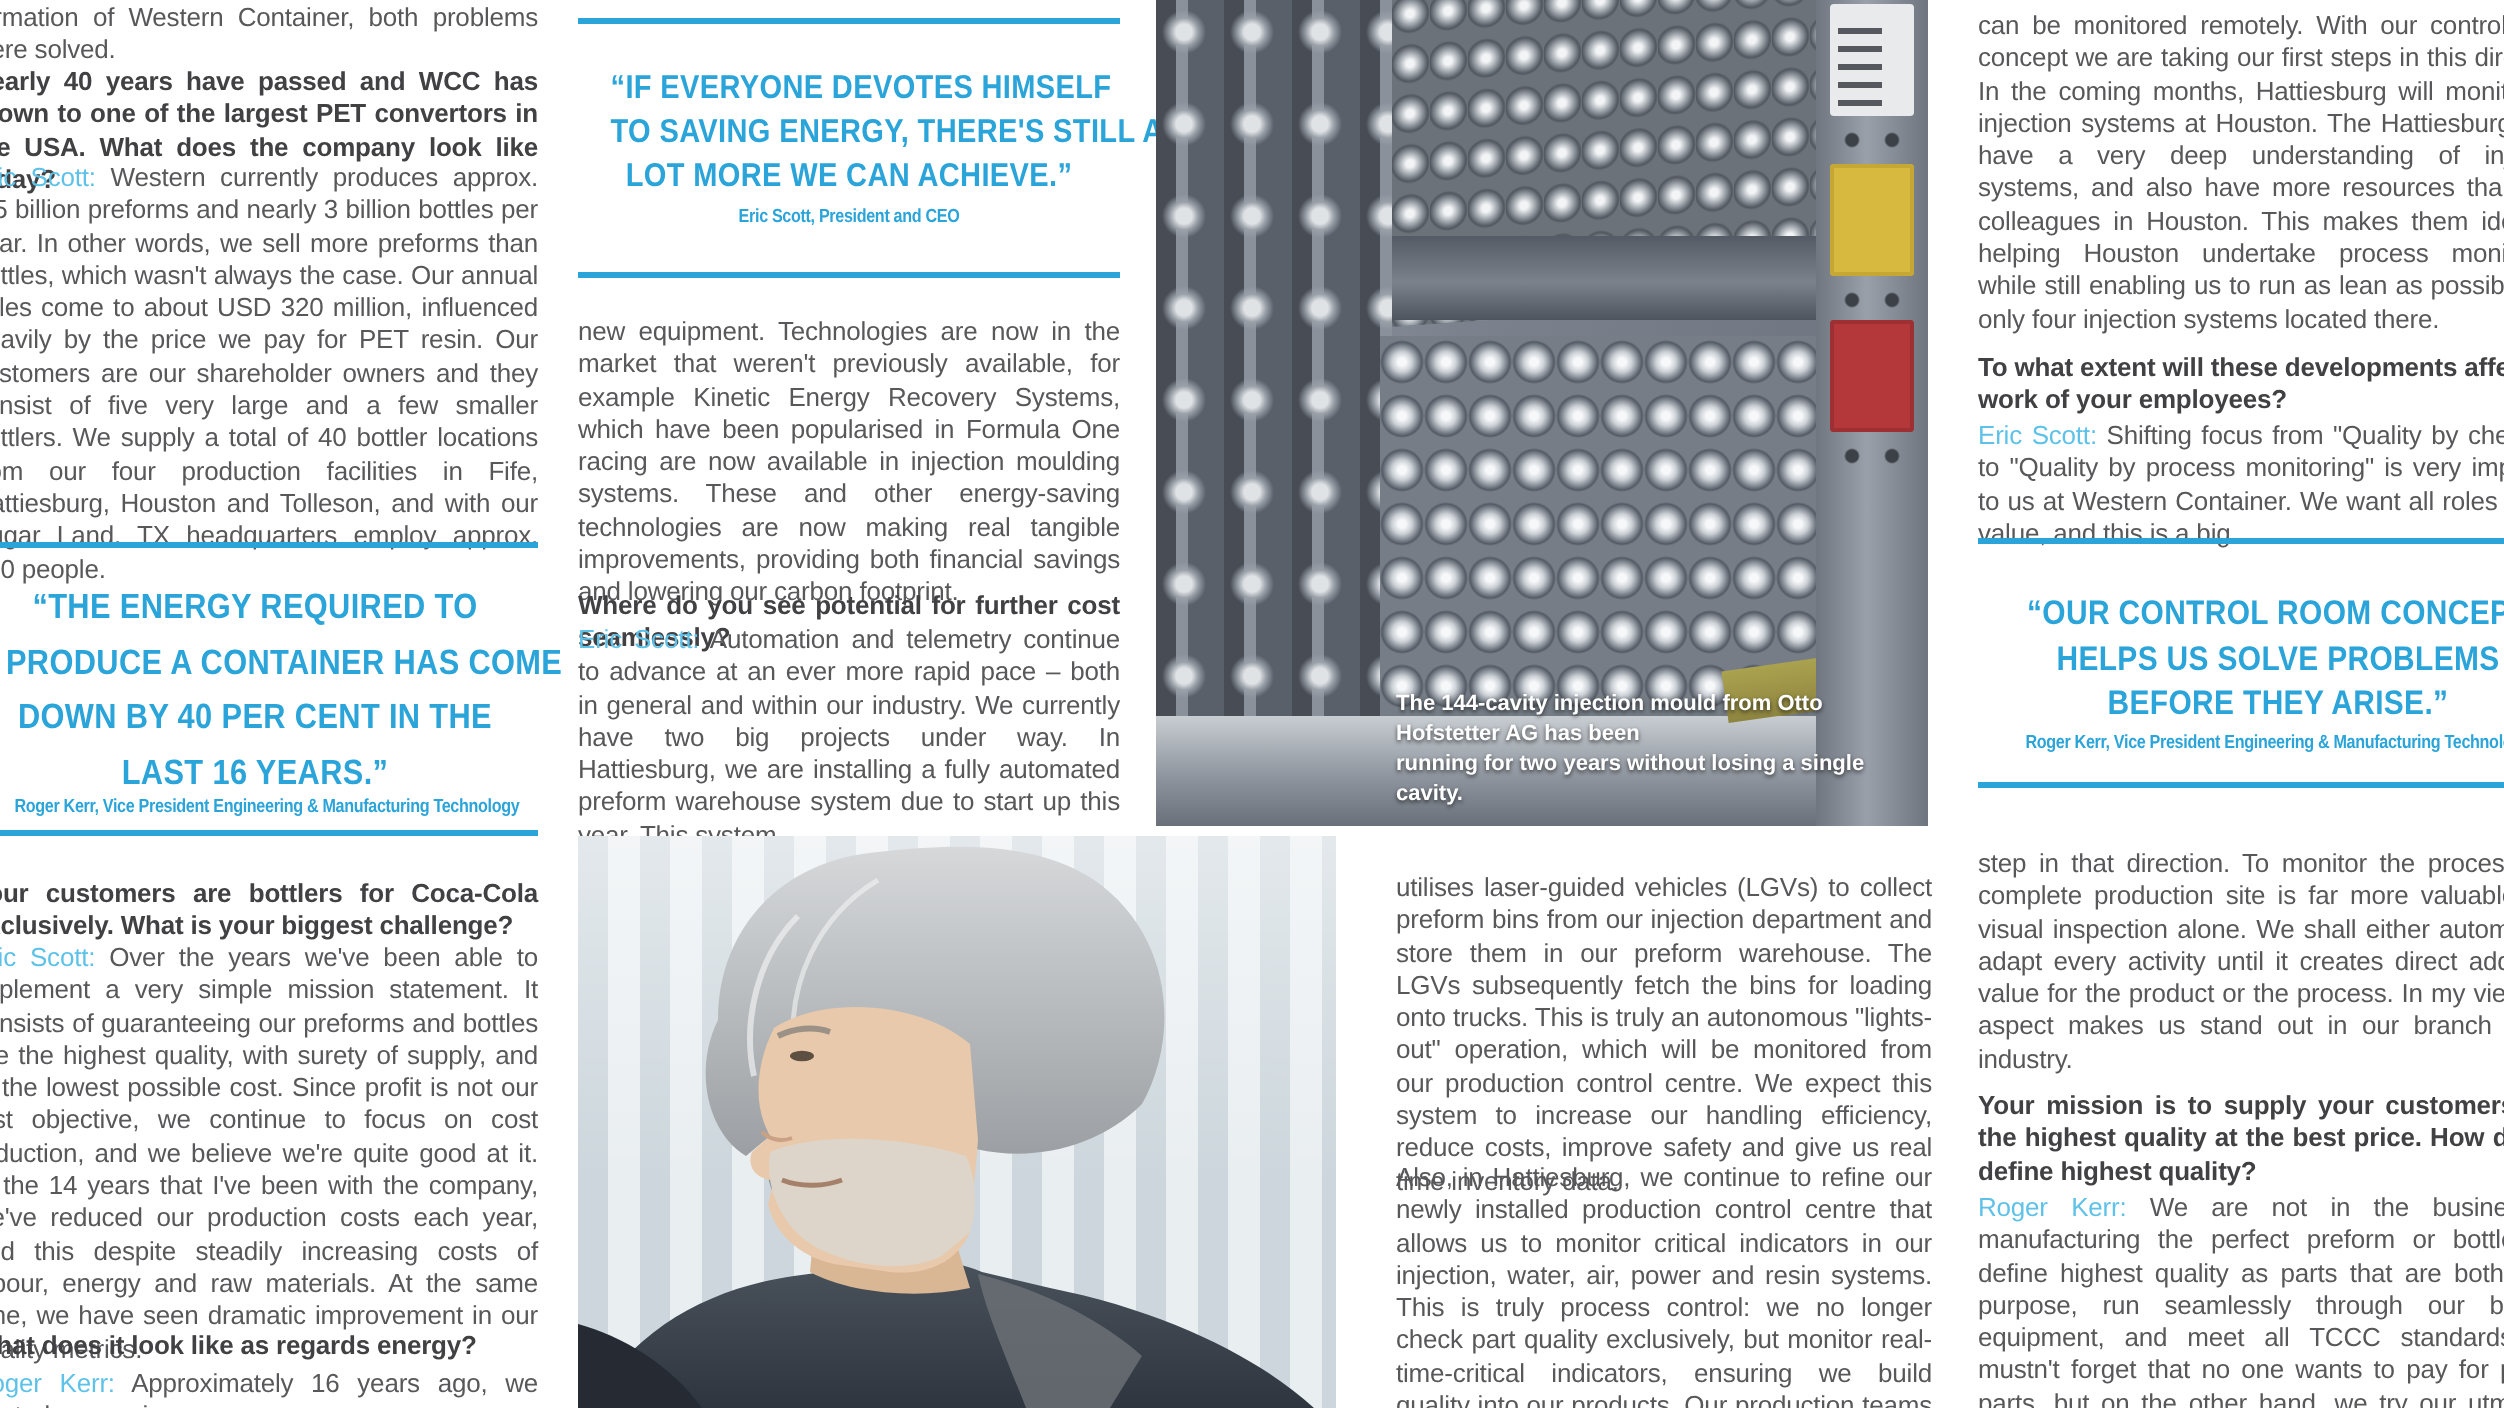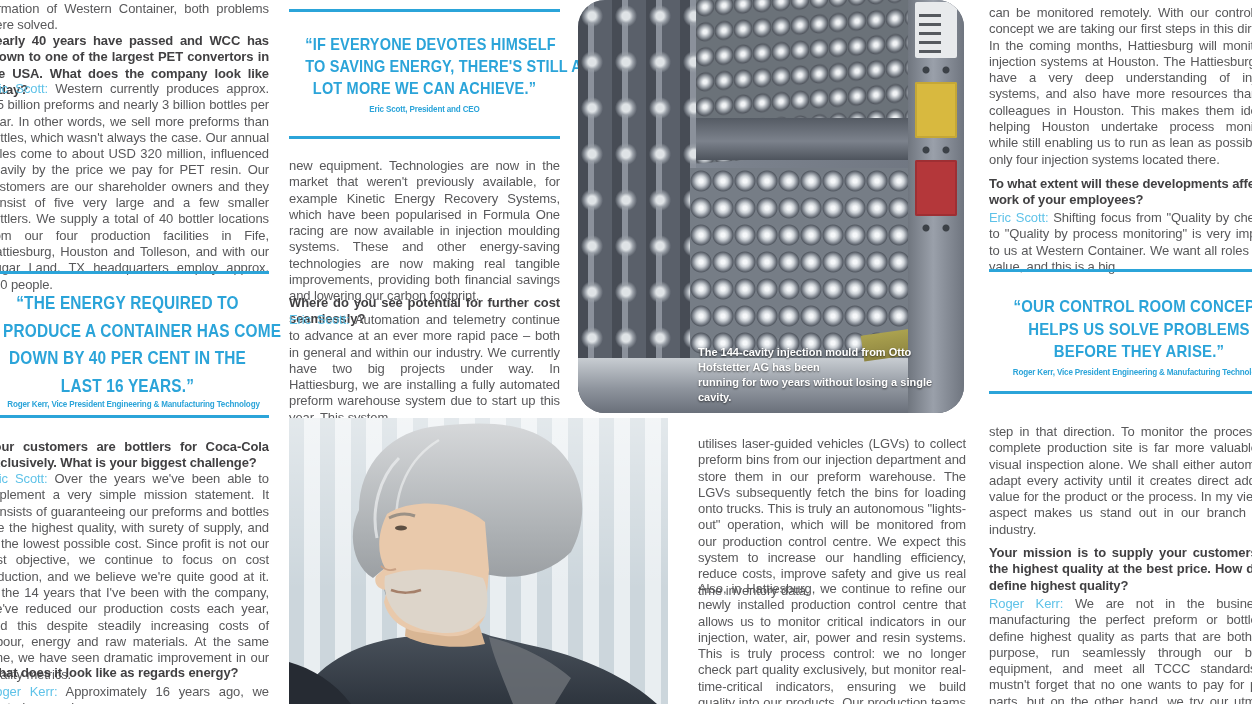--- a/index.html
+++ b/index.html
@@ -13,21 +13,21 @@
   .rule{position:absolute;left:0;width:100%;height:3px;background:#2ba4d9;border:none;margin:0;}
   .quote{font-weight:bold;color:#2ba4d9;text-align:center;white-space:pre;
          transform:scaleX(0.88);transform-origin:50% 0;letter-spacing:0.2px;}
   .attr{font-weight:bold;color:#2ba4d9;font-size:9.5px;text-align:center;white-space:pre;
         transform:scaleX(0.85);transform-origin:50% 0;letter-spacing:-0.2px;}
   .photo{position:absolute;overflow:hidden;}
   .caption{position:absolute;color:#ffffff;font-weight:bold;font-size:11px;line-height:15px;
            white-space:pre-line;text-shadow:0 1px 2px rgba(0,0,0,0.65);}
   
   .machine{left:578px;top:0;width:386px;height:413px;
-           background:linear-gradient(105deg,#9aa2ac,#7b828d 40%,#6a707b);border-radius:27px;}
+           background:linear-gradient(105deg,#9aa2ac,#7b828d 40%,#6a707b);}
   .m-left{position:absolute;left:0;top:0;width:118px;height:100%;
           background-image:
             radial-gradient(circle at 14px 16px,#dfe3e6 4px,#9aa0a8 7px,rgba(0,0,0,0) 11px),
             repeating-linear-gradient(90deg,#474c55 0 10px,#8b919b 10px 16px,#5a606a 16px 34px);
           background-size:34px 46px,auto;}
   .m-cav-top{position:absolute;left:118px;top:-12px;width:212px;height:168px;transform:skewY(-4deg);
           background-color:#6b7279;
           background-image:radial-gradient(circle at 9px 12px,#f2f4f6 2px,#c3c8cd 4px,#7e848c 7px,#51565e 9px,rgba(0,0,0,0) 10px);
           background-size:19px 25px;}
   .m-cav-bot{position:absolute;left:112px;top:168px;width:218px;height:196px;

